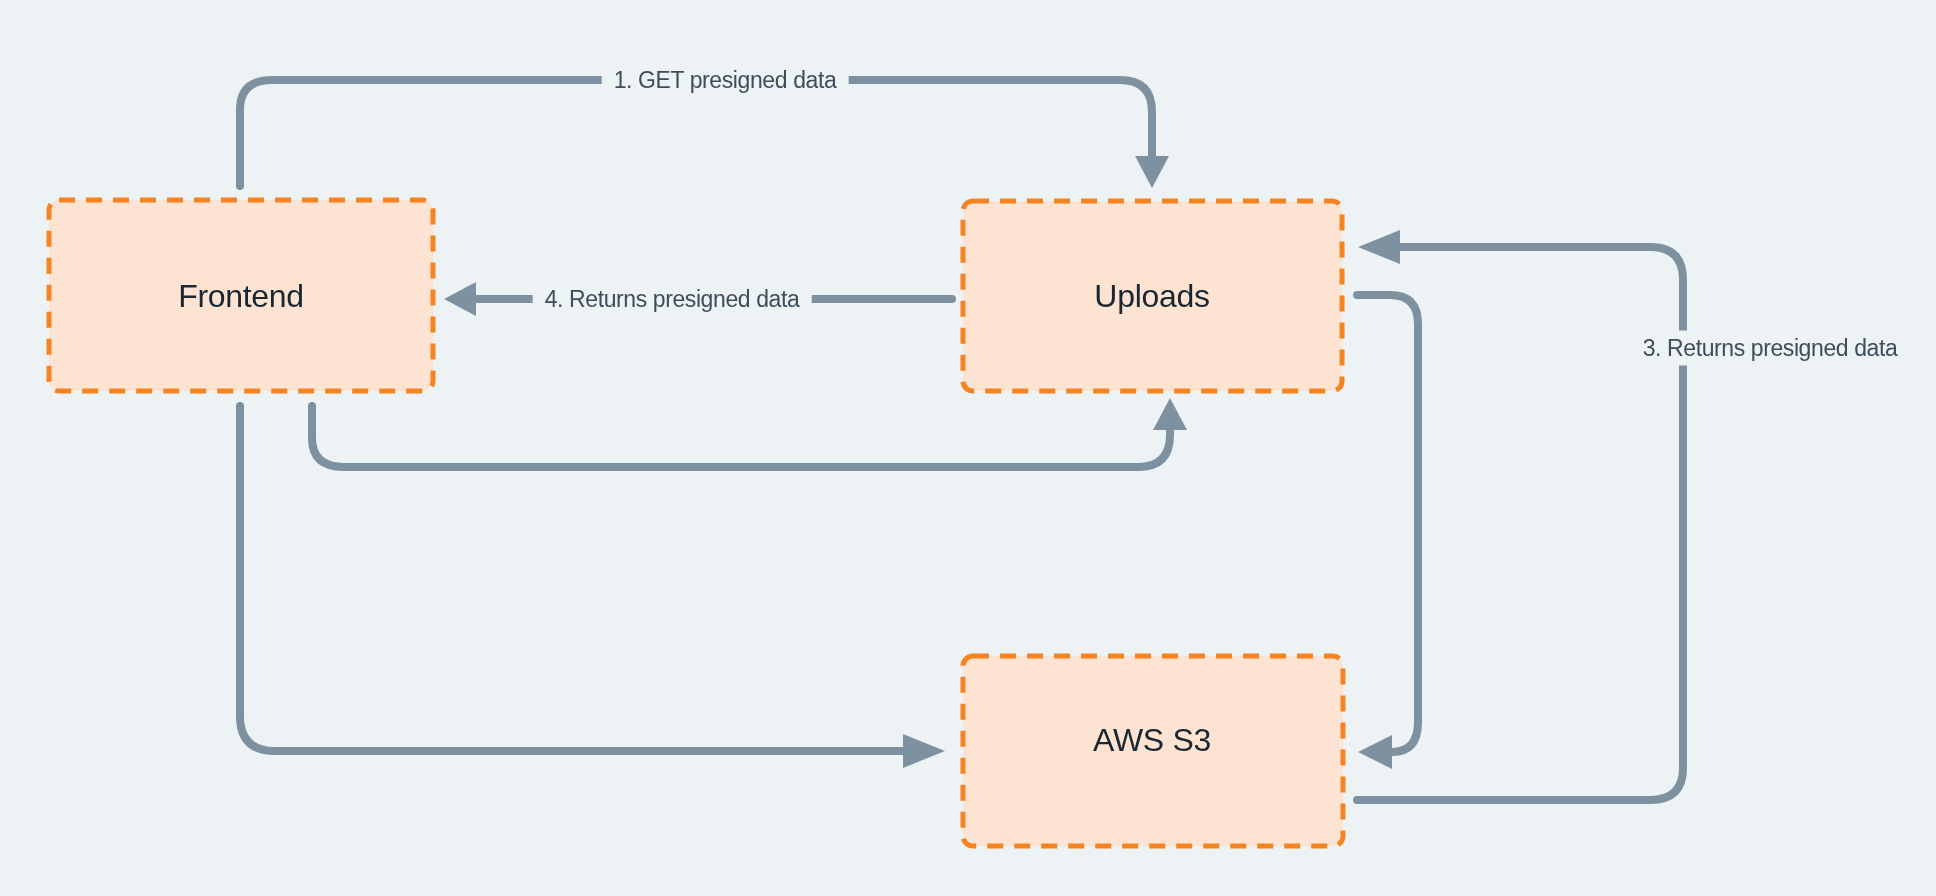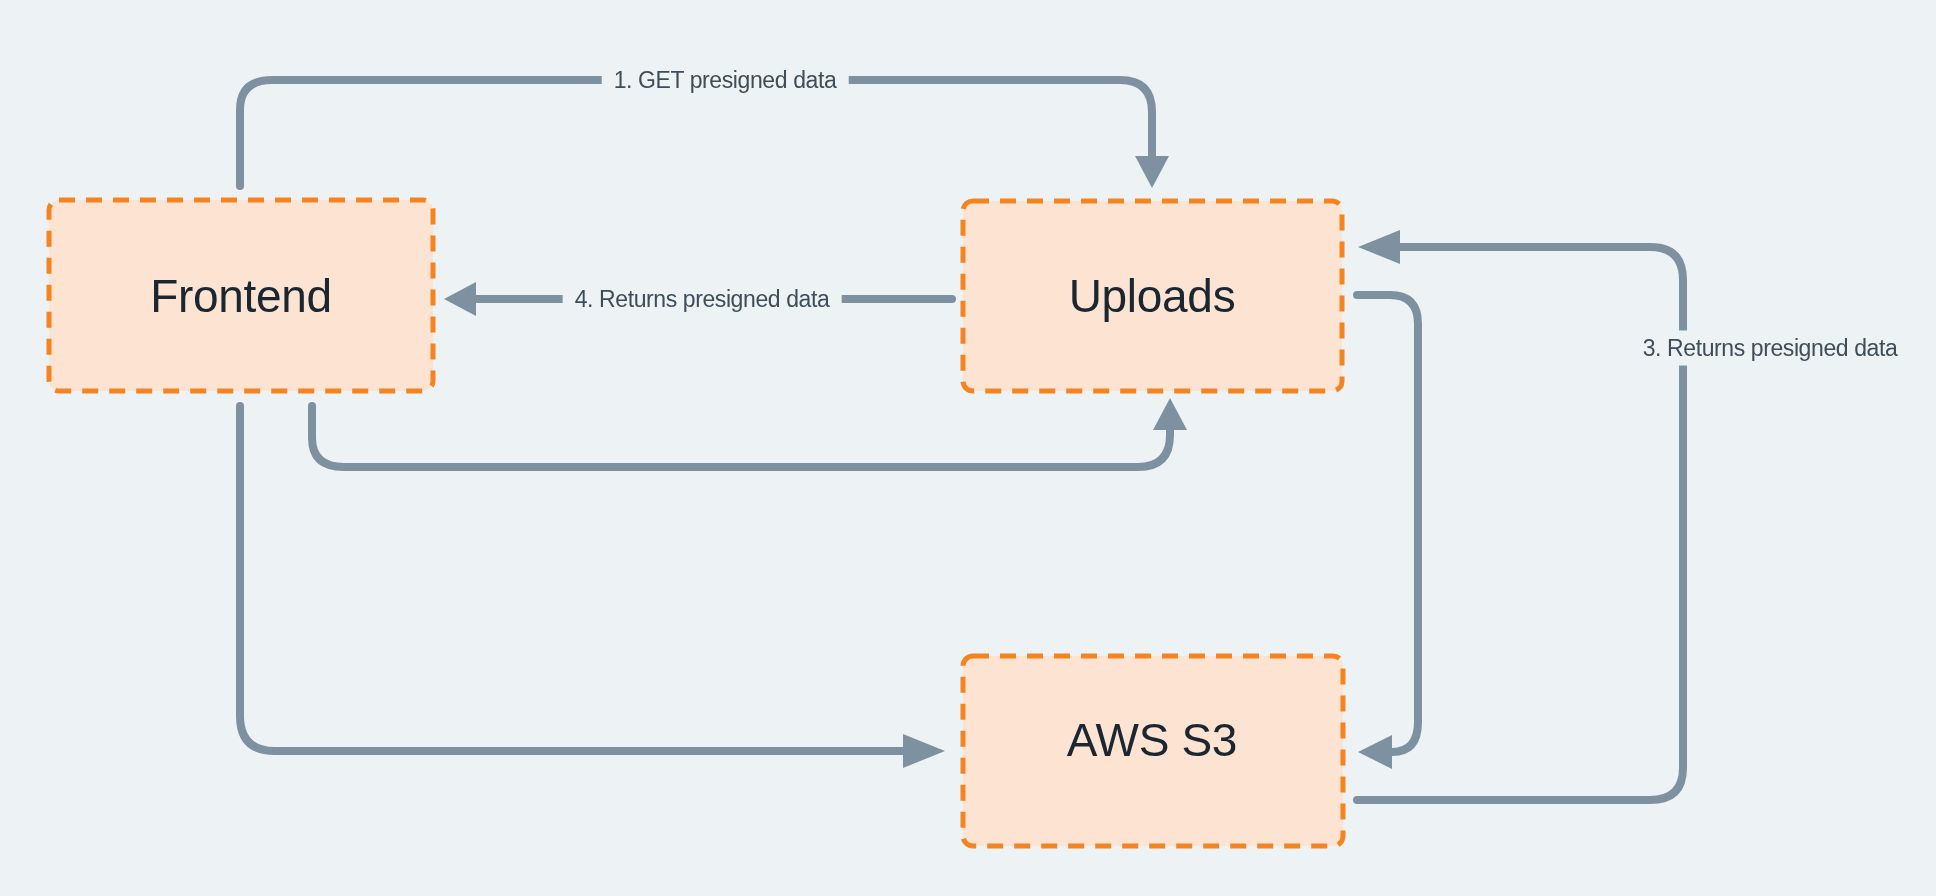--- a/index.html
+++ b/index.html
@@ -41,21 +41,21 @@
   }
   .node-rect{
     fill:var(--node-fill);
     stroke:var(--node-border);
     stroke-width:5;
     stroke-dasharray:16 11;
   }
   .node-label{
     position:absolute;
     transform:translate(-50%,-50%);
-    font-size:46px;
+    font-size:32px;
     letter-spacing:-0.3px;
     color:var(--node-text);
     white-space:pre;
   }
   .edge-label{
     position:absolute;
     transform:translate(-50%,-50%);
     font-size:23px;
     letter-spacing:-0.4px;
     color:var(--label-text);
@@ -93,15 +93,15 @@
     <rect class="node-rect" x="963" y="201" width="379" height="190" rx="10"></rect>
     <rect class="node-rect" x="963" y="656" width="380" height="190" rx="10"></rect>
   </svg>
 
   <div class="node-label" style="left:241px;top:296px">Frontend</div>
   <div class="node-label" style="left:1152px;top:296px">Uploads</div>
   <div class="node-label" style="left:1152px;top:740px">AWS S3</div>
 
   <div class="edge-label" style="left:725px;top:80px">1. GET presigned data</div>
   <div class="edge-label" style="left:1770px;top:348px">3. Returns presigned data</div>
-  <div class="edge-label" style="left:702px;top:299px">4. Returns presigned data</div>
+  <div class="edge-label" style="left:672px;top:299px">4. Returns presigned data</div>
 
 </div>
 
 </body></html>

